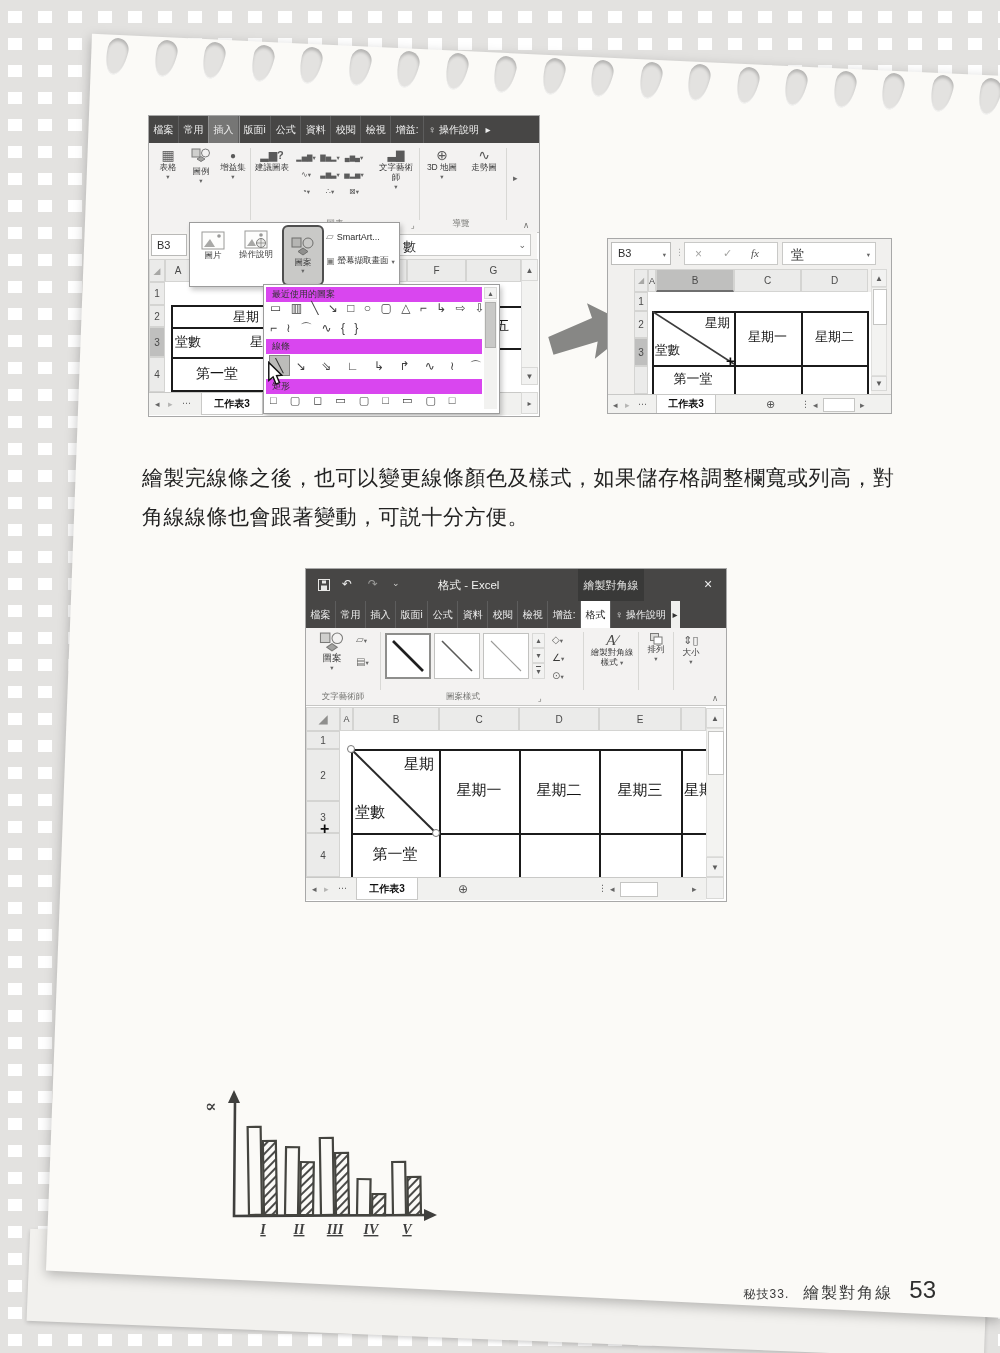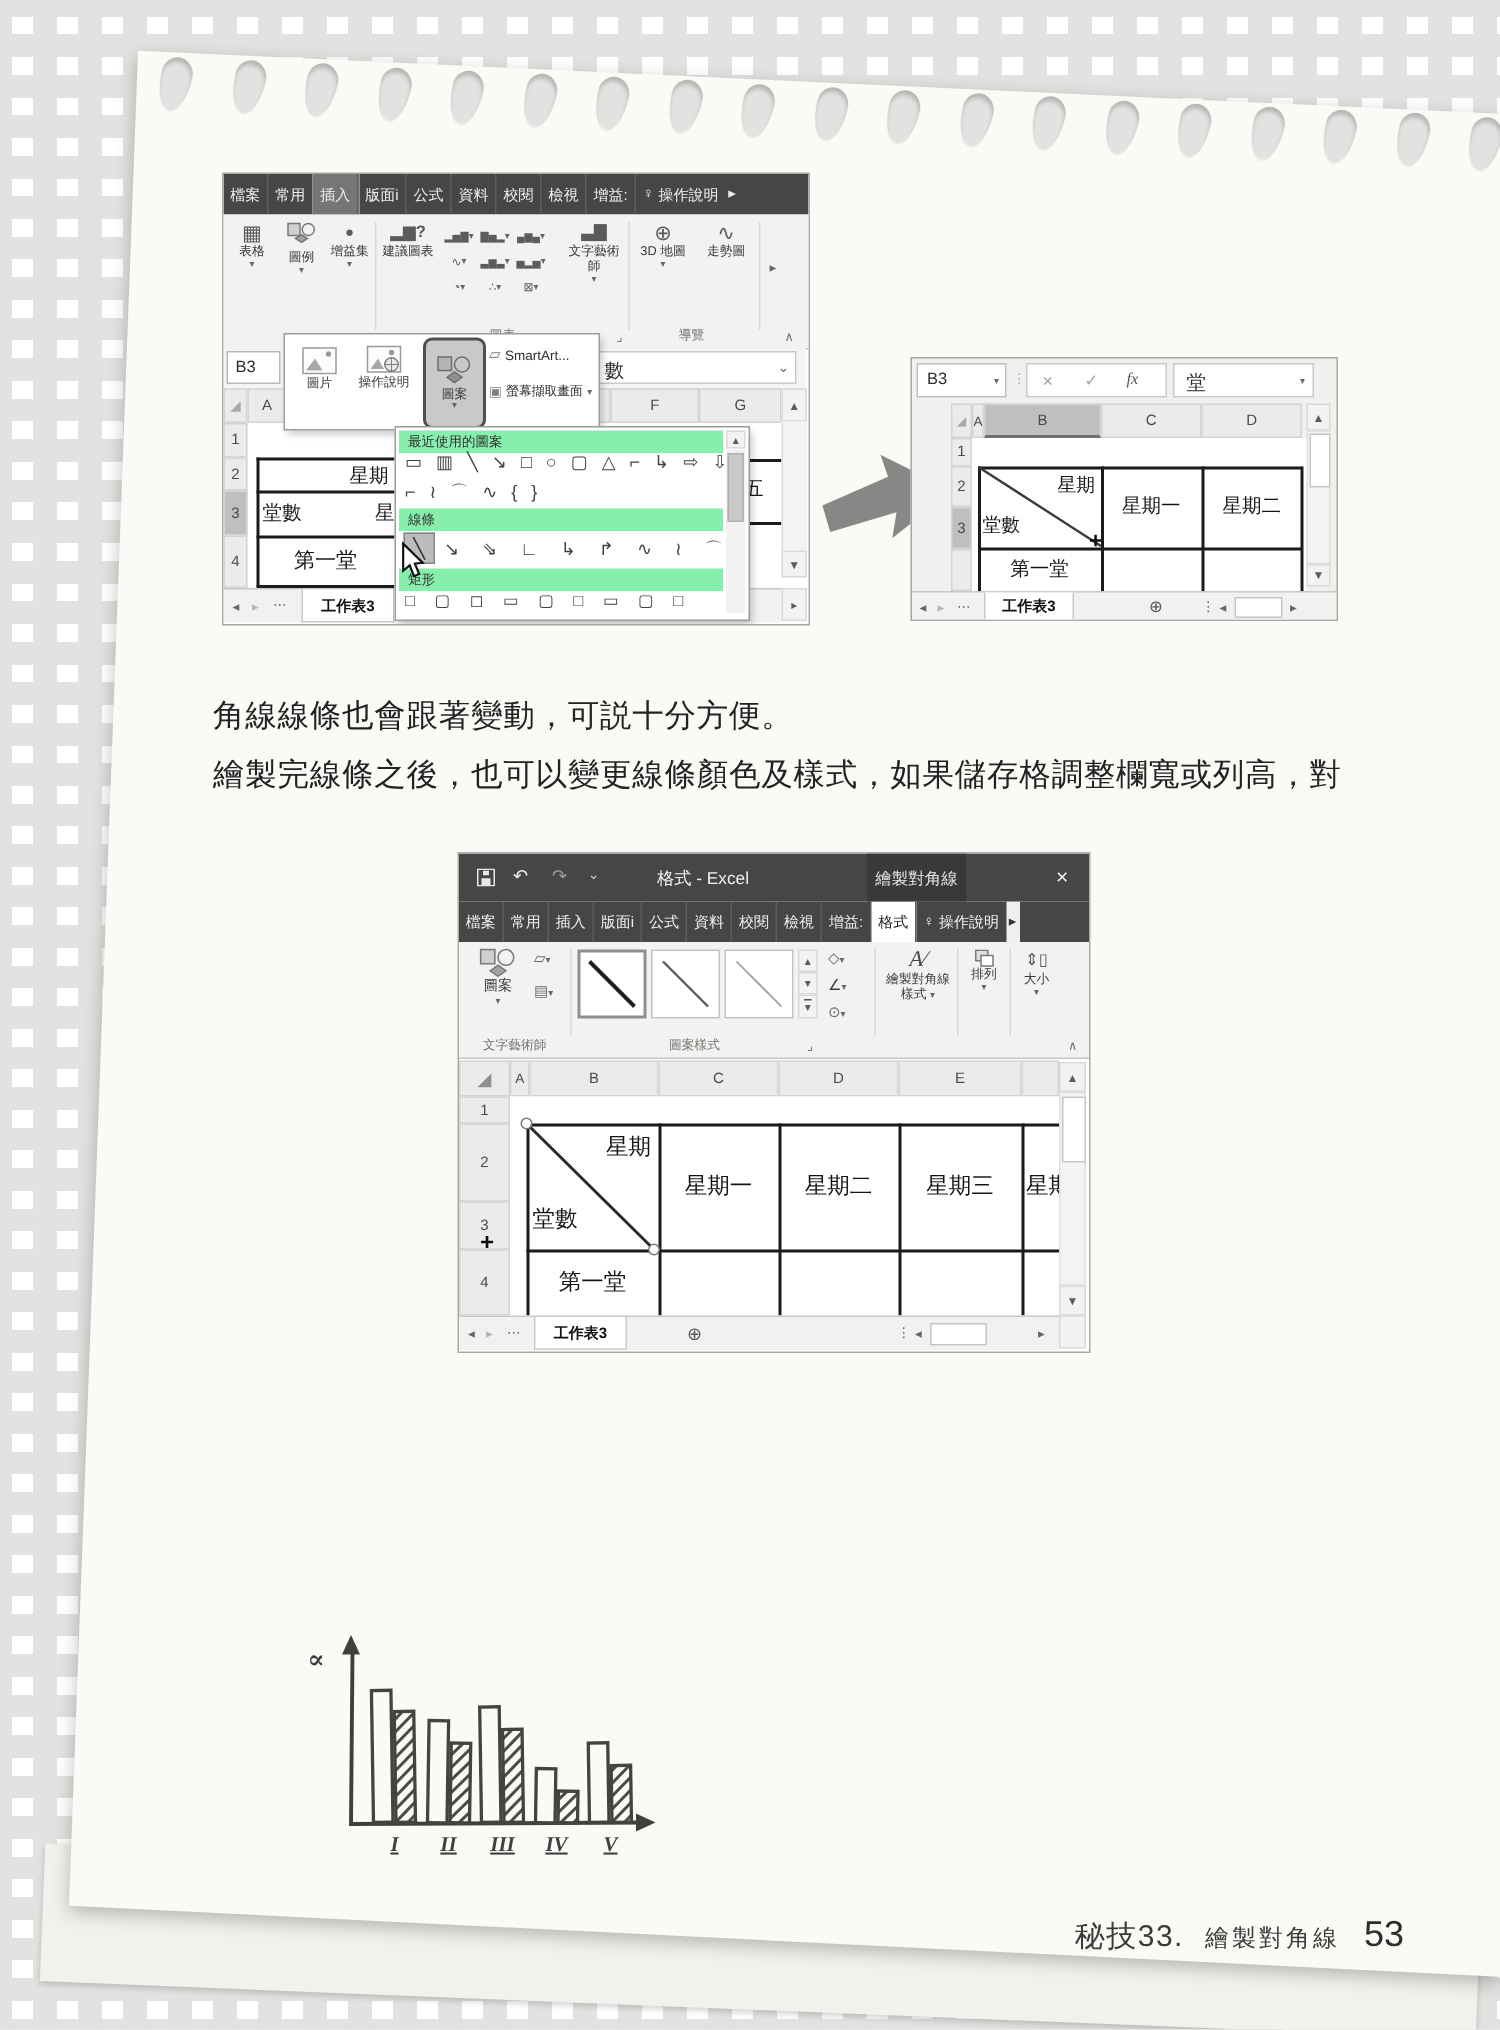--- a/index.html
+++ b/index.html
@@ -30,21 +30,21 @@
       font-size:8.5px;line-height:1.15;color:#3a3a3a;}
   .ric{font-size:14px;line-height:15px;color:#5a5a5a;letter-spacing:0;}
   .dd{font-size:6.5px;color:#666;line-height:7px;}
   .grp{position:absolute;font-size:8.5px;color:#737370;text-align:center;}
   .vsep{position:absolute;width:1px;background:#d8d8d5;}
   .hd{position:absolute;background:#ebebea;border:1px solid #d4d4d2;color:#4a4a4a;
       display:flex;align-items:center;justify-content:center;font-size:10px;box-sizing:border-box;}
   .hdsel{background:#bfbfbe;border-bottom:2px solid #6f6f6f;}
   .serif{font-family:"Liberation Serif","DejaVu Serif",serif;}
   .popup{position:absolute;background:#fff;border:1px solid #9c9c9c;box-shadow:2px 3px 5px rgba(0,0,0,.22);}
-  .mhdr{position:absolute;background:#86efac;font-size:9px;color:#333;padding:1px 0 1px 6px;box-sizing:border-box;}
+  .mhdr{position:absolute;background:#d946ef;font-size:9px;color:#333;padding:1px 0 1px 6px;box-sizing:border-box;}
   .glyphs{position:absolute;font-size:12px;color:#3f3f3f;letter-spacing:3px;white-space:nowrap;}
   .sbtn{position:absolute;background:#f2f2f1;border:1px solid #d9d9d7;color:#5c5c5c;
       display:flex;align-items:center;justify-content:center;font-size:8px;box-sizing:border-box;}
   .tabbar{position:absolute;background:#f1f1ef;border-top:1px solid #c9c9c7;font-size:10px;color:#444;}
   .sheettab{position:absolute;background:#fff;border:1px solid #c9c9c7;border-top:none;height:100%;
       display:flex;align-items:center;justify-content:center;font-weight:bold;color:#111;font-size:10px;box-sizing:border-box;}
   .bl{position:absolute;background:#1b1b1b;}
   .handle{position:absolute;width:8px;height:8px;border:1.4px solid #777;background:#fff;border-radius:50%;box-sizing:border-box;}
   .cross{position:absolute;font-weight:bold;color:#0e0e0e;font-size:15px;line-height:12px;}
   .navg{position:absolute;font-size:9px;color:#666;}
@@ -373,22 +373,22 @@
       <div class="sheettab" style="left:48px;width:60px;">工作表3</div>
       <span class="navg" style="left:158px;top:3px;font-size:11px;color:#555;">⊕</span>
       <span class="navg" style="left:193px;top:4px;">⋮</span>
       <span class="navg" style="left:205px;top:5px;">◂</span>
       <div class="abs" style="left:215px;top:3px;width:30px;height:12px;background:#fff;border:1px solid #c5c5c3;"></div>
       <span class="navg" style="left:252px;top:5px;">▸</span>
     </div>
   </div>
 
   <div class="para" style="left:142px;top:458px;width:780px;">
+    <div>繪製完線條之後，也可以變更線條顏色及樣式，如果儲存格調整欄寬或列高，對</div>
     <div>角線線條也會跟著變動，可説十分方便。</div>
-    <div>繪製完線條之後，也可以變更線條顏色及樣式，如果儲存格調整欄寬或列高，對</div>
   </div>
 
   <div class="shot" style="left:305px;top:568px;width:420px;height:332px;">
 
     <div class="dkbar abs" style="left:0;top:0;width:100%;height:32px;">
       <svg class="abs" style="left:12px;top:10px;" width="12" height="12" viewBox="0 0 12 12">
           <rect x="0.5" y="0.5" width="11" height="11" fill="none" stroke="#e8e8e6"></rect>
           <rect x="3" y="6.5" width="6" height="4.5" fill="#e8e8e6"></rect>
           <rect x="4" y="1.5" width="4" height="3" fill="#e8e8e6"></rect>
         </svg>
@@ -572,18 +572,18 @@
         <rect x="174" y="97" width="13" height="36" fill="#fbfaf7" stroke="#44443f" stroke-width="2.2" transform="rotate(0.9 174 133)"></rect>
         <rect x="189" y="112" width="13" height="21" fill="url(#hatch)" stroke="#44443f" stroke-width="2.2" transform="rotate(0.9 189 133)"></rect>
         <text x="188" y="152" text-anchor="middle" class="doodle-label">IV</text>
         <rect x="210" y="80" width="13" height="53" fill="#fbfaf7" stroke="#44443f" stroke-width="2.2" transform="rotate(-0.9 210 133)"></rect>
         <rect x="225" y="95" width="13" height="38" fill="url(#hatch)" stroke="#44443f" stroke-width="2.2" transform="rotate(-0.9 225 133)"></rect>
         <text x="224" y="152" text-anchor="middle" class="doodle-label">V</text>
       </g>
   </svg>
 
   <div class="footer" style="top:1276px;right:64px;">
-    <span style="font-size:20px;letter-spacing:1px;">秘技33.</span>
+    <span style="font-size:12px;letter-spacing:1px;">秘技33.</span>
     <span style="font-size:16px;margin-left:14px;letter-spacing:2px;">繪製對角線</span>
     <span style="font-size:24px;margin-left:16px;color:#2e2e2e;">53</span>
   </div>
 
 </div>
 
 </body></html>

